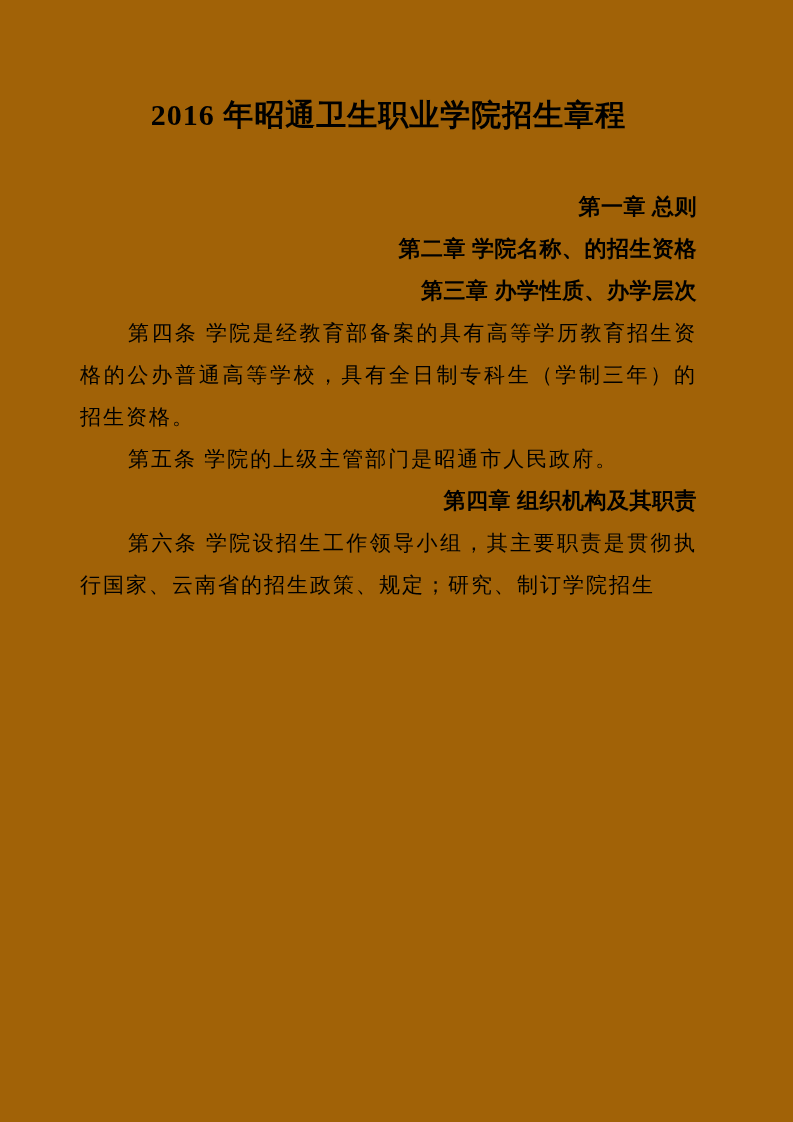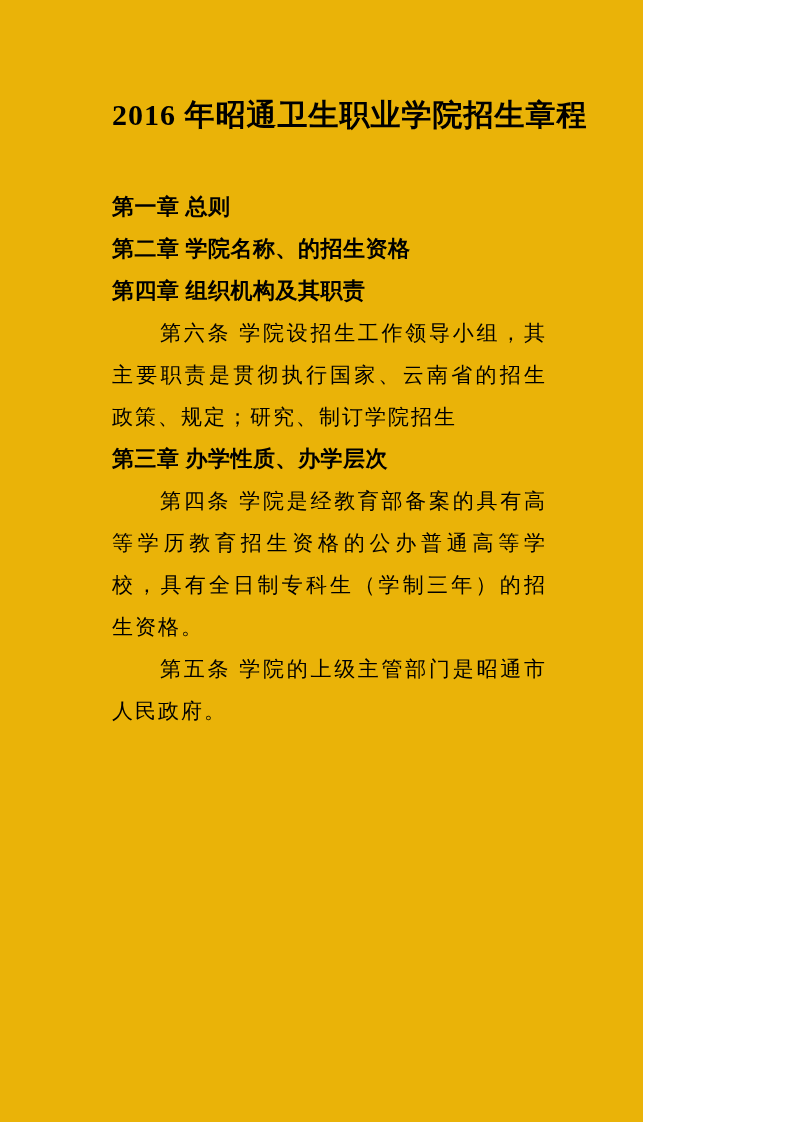--- a/index.html
+++ b/index.html
@@ -9,43 +9,43 @@
   }
   body {
     width: 793px;
     height: 1122px;
     overflow: hidden;
     font-family: "Liberation Serif", "DejaVu Serif", serif;
     color: #000000;
   }
   .page {
     box-sizing: border-box;
-    width: 643px;
+    width: 793px;
     height: 1122px;
-    padding: 92px 96px 0 112px;
-    background: #eab308;
+    padding: 92px 96px 0 80px;
+    background: #a16207;
   }
   .doc-title {
     margin: 0;
     font-size: 30px;
     line-height: 46px;
     font-weight: bold;
     text-align: center;
     letter-spacing: 1px;
     white-space: nowrap;
   }
   .section {
     margin: 0;
   }
   .chapter-heading {
     margin: 0;
     font-size: 22px;
     line-height: 42px;
     font-weight: bold;
-    text-align: left;
+    text-align: right;
     letter-spacing: 0.5px;
   }
   .section-1 .chapter-heading {
     margin-top: 48px; 
   }
   .para {
     margin: 0;
     font-size: 21px;
     line-height: 42px;
     letter-spacing: 2px;
@@ -64,24 +64,24 @@
   <h1 class="doc-title">2016 年昭通卫生职业学院招生章程</h1>
 
   <div class="section section-1">
     <h2 class="chapter-heading">第一章 总则</h2>
   </div>
 
   <div class="section section-2">
     <h2 class="chapter-heading">第二章 学院名称、的招生资格</h2>
   </div>
 
-  <div class="section section-4">
-    <h2 class="chapter-heading">第四章 组织机构及其职责</h2>
-    <p class="para">第六条 学院设招生工作领导小组，其主要职责是贯彻执行国家、云南省的招生政策、规定；研究、制订学院招生</p>
-  </div>
-
   <div class="section section-3">
     <h2 class="chapter-heading">第三章 办学性质、办学层次</h2>
     <p class="para">第四条 学院是经教育部备案的具有高等学历教育招生资格的公办普通高等学校，具有全日制专科生（学制三年）的招生资格。</p>
     <p class="para">第五条 学院的上级主管部门是昭通市人民政府。</p>
   </div>
 
+  <div class="section section-4">
+    <h2 class="chapter-heading">第四章 组织机构及其职责</h2>
+    <p class="para">第六条 学院设招生工作领导小组，其主要职责是贯彻执行国家、云南省的招生政策、规定；研究、制订学院招生</p>
+  </div>
+
 </div>
 
 </body></html>

